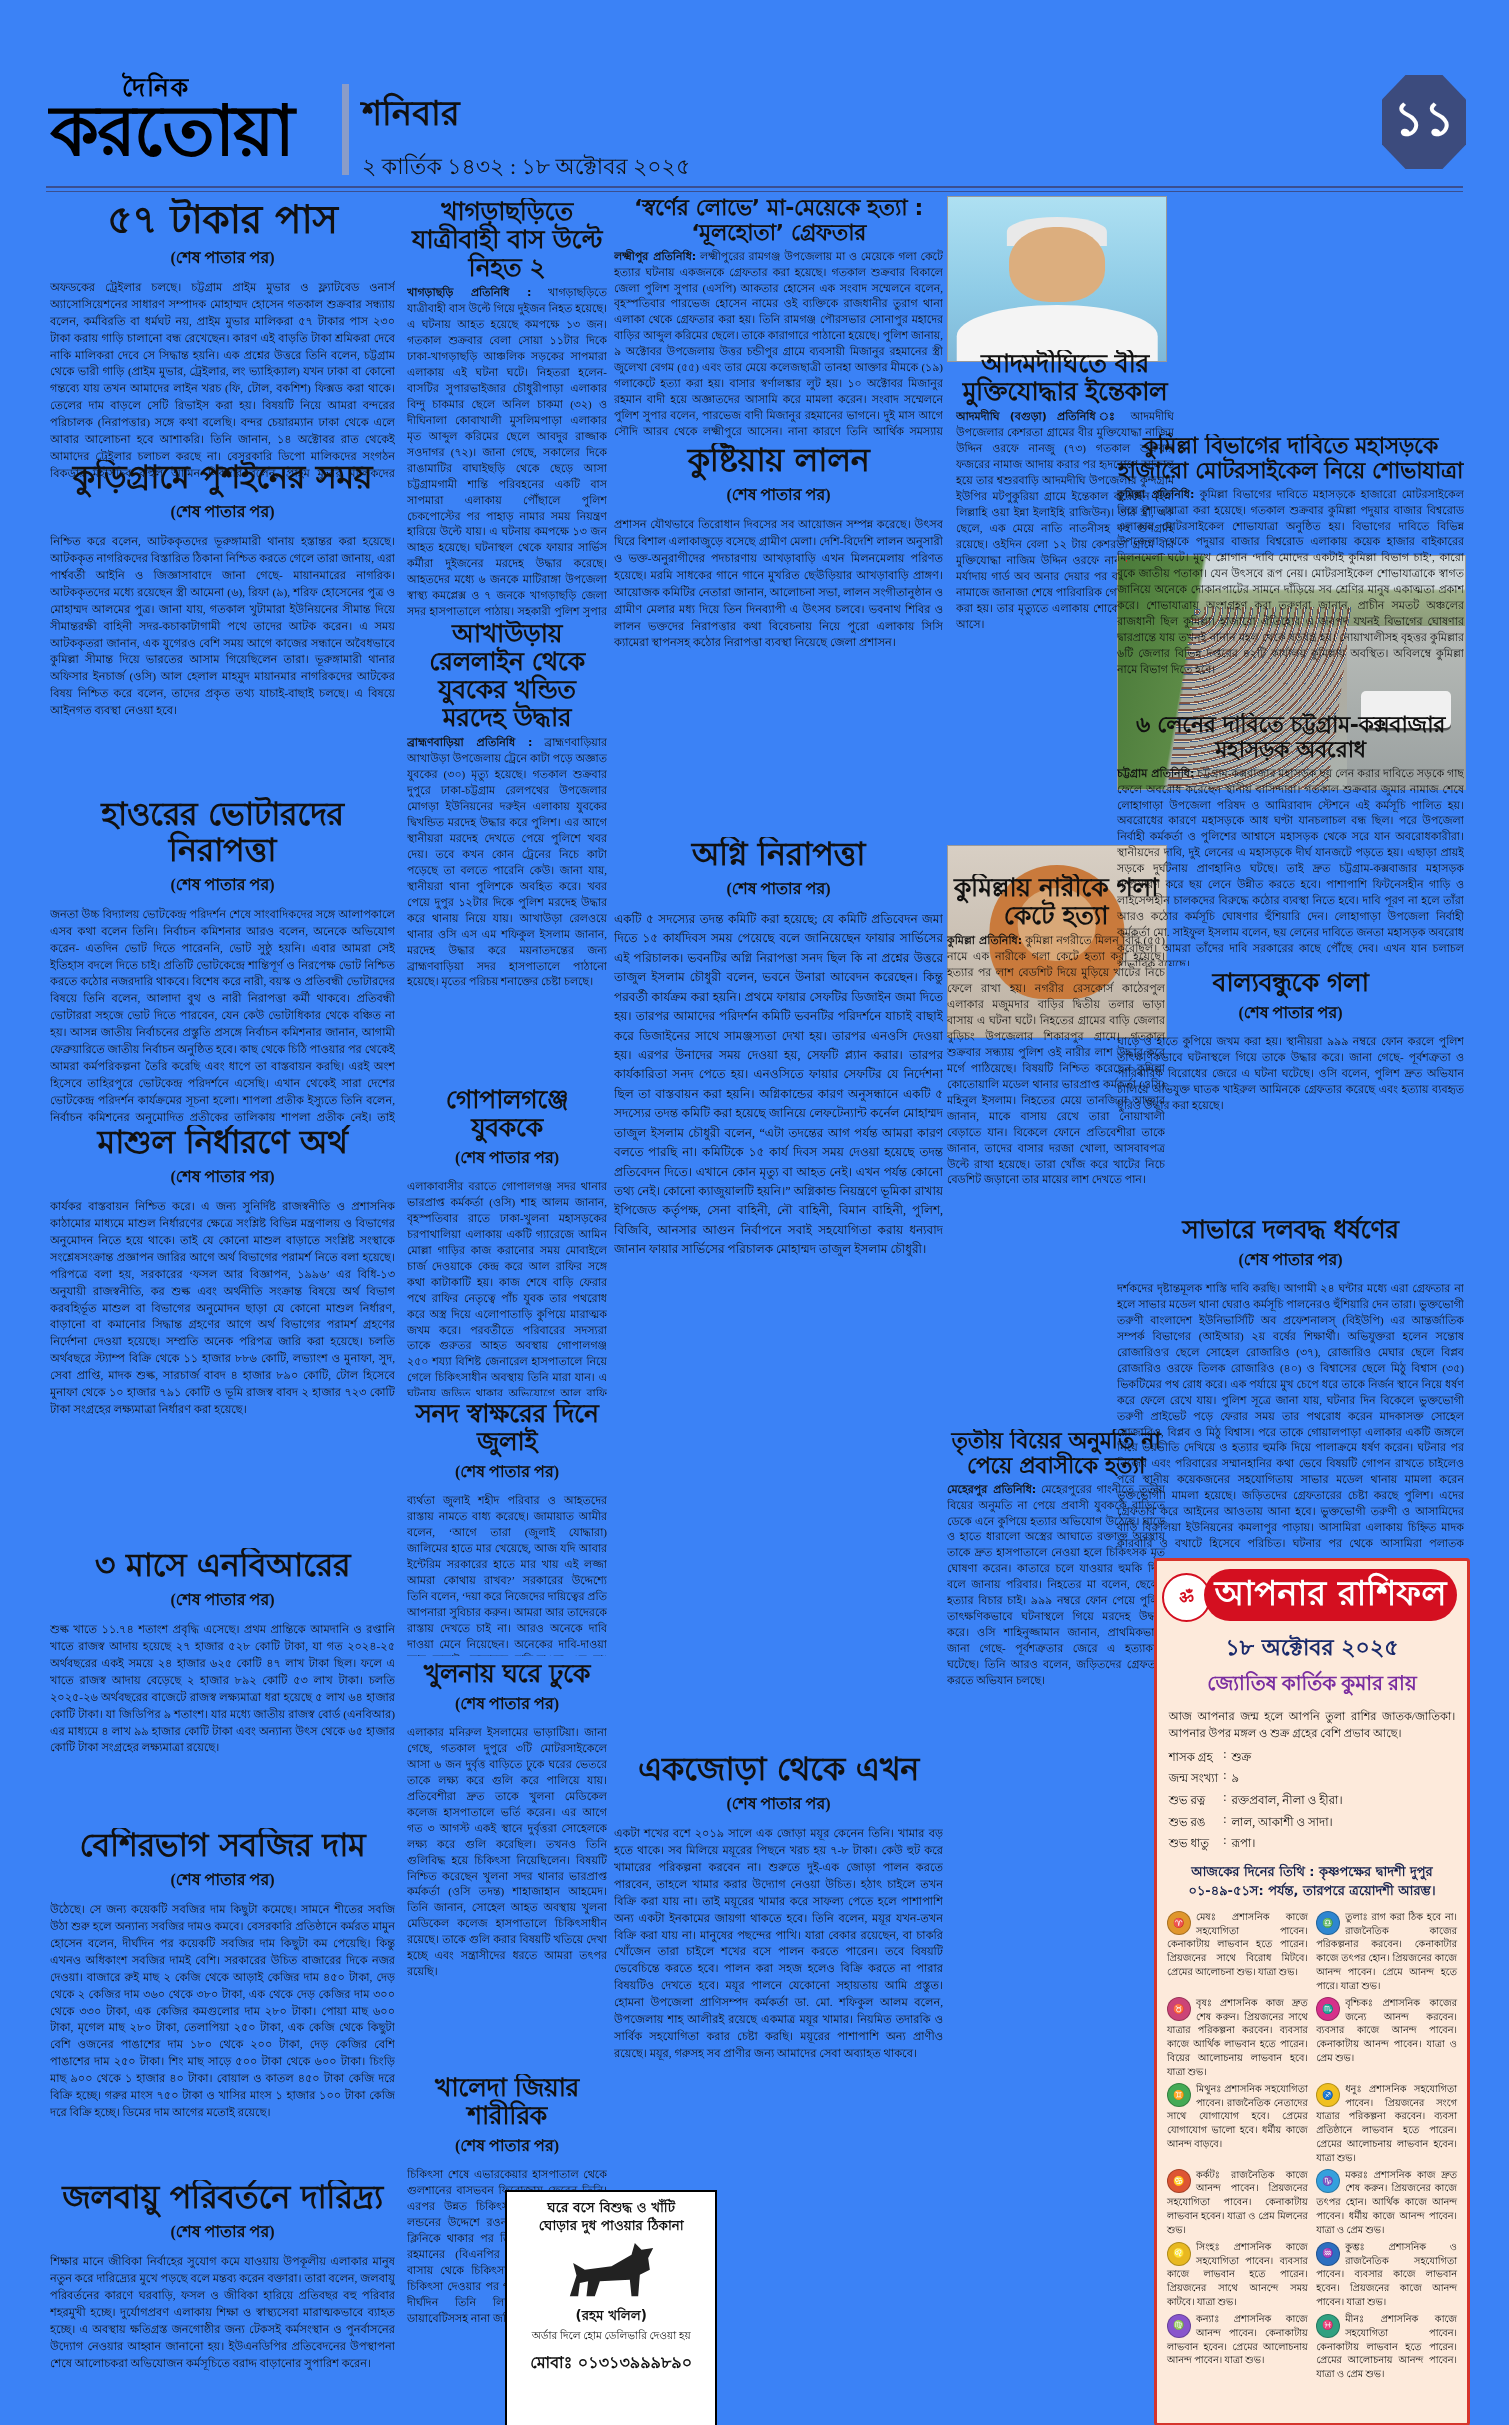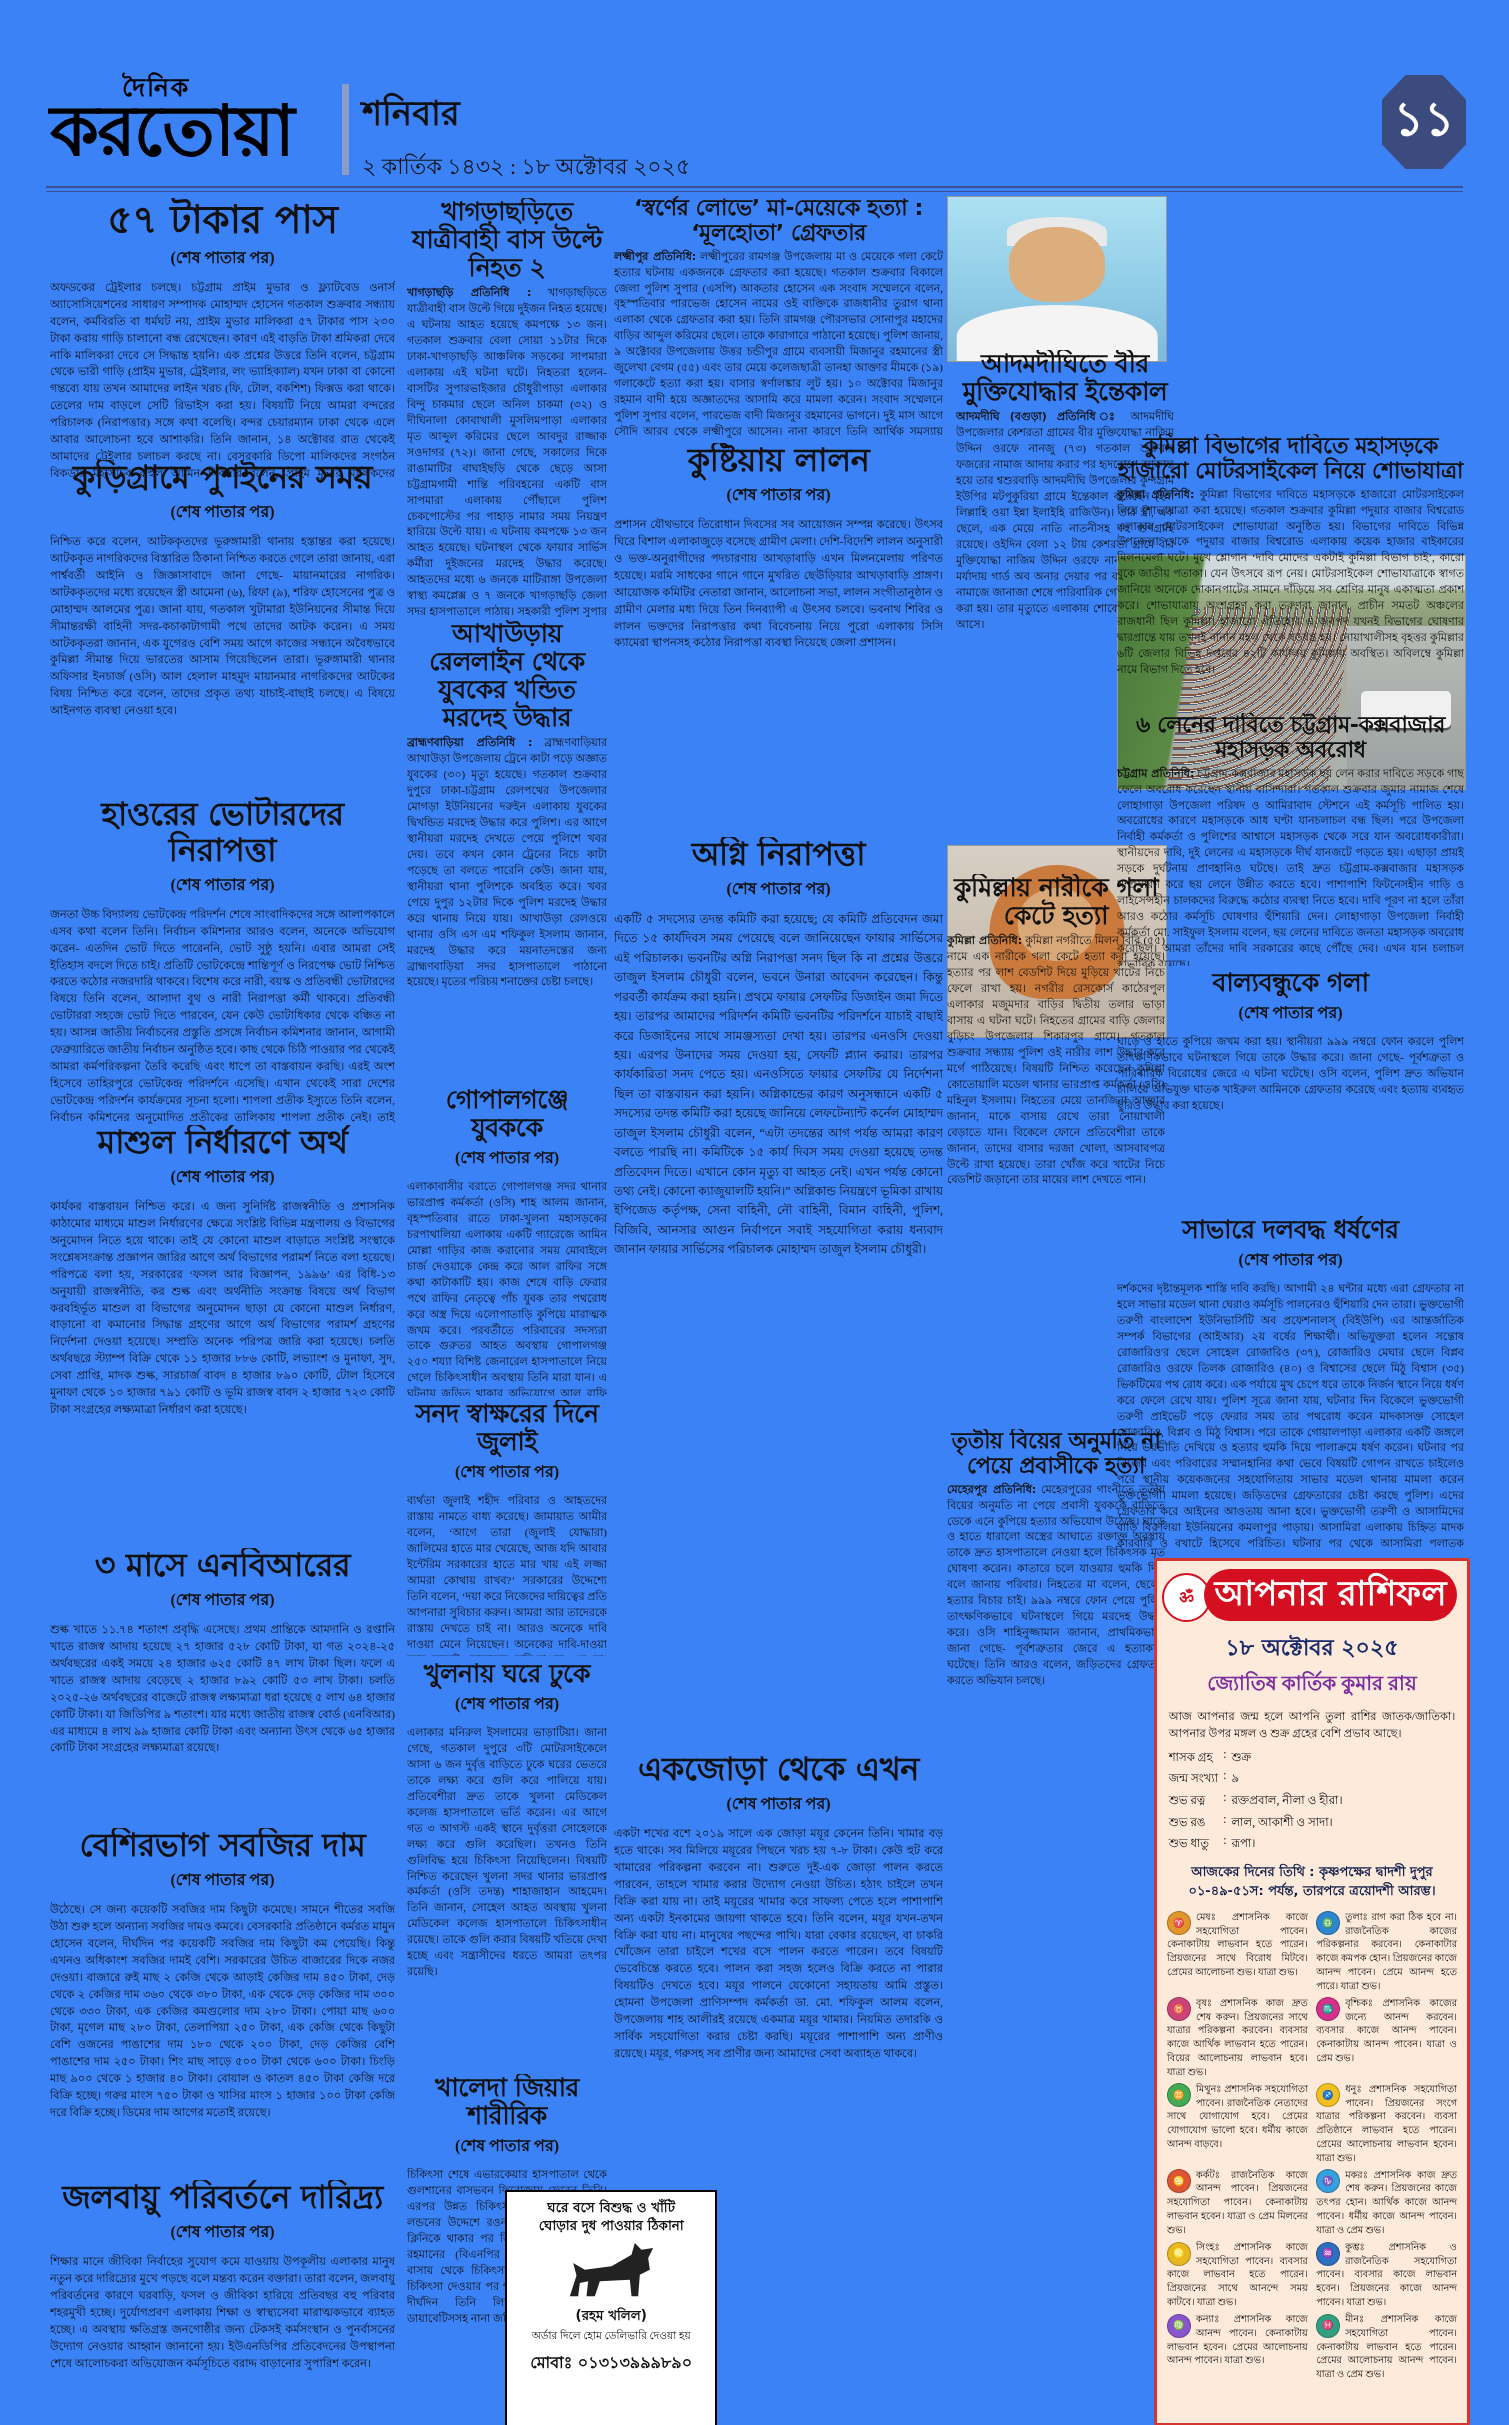--- a/index.html
+++ b/index.html
@@ -273,21 +273,21 @@
       <tr>
             <td>শুভ ধাতু</td>
             <td>:</td>
             <td>রূপা।</td>
           </tr>
     </tbody>
       </table>
     <div class="r-tithi">আজকের দিনের তিথি : কৃষ্ণপক্ষের দ্বাদশী দুপুর ০১-৪৯-৫১স: পর্যন্ত, তারপরে ত্রয়োদশী আরম্ভ।</div>
     <div id="zgrid">
       <div class="zsign"><span class="zico z0">♈</span><span>মেষঃ প্রশাসনিক কাজে সহযোগিতা পাবেন। কেনাকাটায় লাভবান হতে পারেন। প্রিয়জনের সাথে বিরোধ মিটবে। প্রেমের আলোচনা শুভ। যাত্রা শুভ।</span></div>
-      <div class="zsign"><span class="zico z6">♎</span><span>তুলাঃ রাগ করা ঠিক হবে না। রাজনৈতিক কাজের পরিকল্পনার করবেন। কেনাকাটার কাজে কমপক হোন। প্রিয়জনের কাজে আনন্দ পাবেন। প্রেমে আনন্দ হতে পারে। যাত্রা শুভ।</span></div>
+      <div class="zsign"><span class="zico z6">♎</span><span>তুলাঃ রাগ করা ঠিক হবে না। রাজনৈতিক কাজের পরিকল্পনার করবেন। কেনাকাটার কাজে তৎপর হোন। প্রিয়জনের কাজে আনন্দ পাবেন। প্রেমে আনন্দ হতে পারে। যাত্রা শুভ।</span></div>
       <div class="zsign"><span class="zico z1">♉</span><span>বৃষঃ প্রশাসনিক কাজ দ্রুত শেষ করুন। প্রিয়জনের সাথে যাত্রার পরিকল্পনা করবেন। ব্যবসার কাজে আর্থিক লাভবান হতে পারেন। বিয়ের আলোচনায় লাভবান হবে। যাত্রা শুভ।</span></div>
       <div class="zsign"><span class="zico z7">♏</span><span>বৃশ্চিকঃ প্রশাসনিক কাজের জন্যে আনন্দ করবেন। ব্যবসার কাজে আনন্দ পাবেন। কেনাকাটায় আনন্দ পাবেন। যাত্রা ও প্রেম শুভ।</span></div>
       <div class="zsign"><span class="zico z2">♊</span><span>মিথুনঃ প্রশাসনিক সহযোগিতা পাবেন। রাজনৈতিক নেতাদের সাথে যোগাযোগ হবে। প্রেমের যোগাযোগ ভালো হবে। ধর্মীয় কাজে আনন্দ বাড়বে।</span></div>
       <div class="zsign"><span class="zico z8">♐</span><span>ধনুঃ প্রশাসনিক সহযোগিতা পাবেন। প্রিয়জনের সংগে যাত্রার পরিকল্পনা করবেন। ব্যবসা প্রতিষ্ঠানে লাভবান হতে পারেন। প্রেমের আলোচনায় লাভবান হবেন। যাত্রা শুভ।</span></div>
       <div class="zsign"><span class="zico z3">♋</span><span>কর্কটঃ রাজনৈতিক কাজে আনন্দ পাবেন। প্রিয়জনের সহযোগিতা পাবেন। কেনাকাটায় লাভবান হবেন। যাত্রা ও প্রেম মিলনের শুভ।</span></div>
       <div class="zsign"><span class="zico z9">♑</span><span>মকরঃ প্রশাসনিক কাজ দ্রুত শেষ করুন। প্রিয়জনের কাজে তৎপর হোন। আর্থিক কাজে আনন্দ পাবেন। ধর্মীয় কাজে আনন্দ পাবেন। যাত্রা ও প্রেম শুভ।</span></div>
       <div class="zsign"><span class="zico z4">♌</span><span>সিংহঃ প্রশাসনিক কাজে সহযোগিতা পাবেন। ব্যবসার কাজে লাভবান হতে পারেন। প্রিয়জনের সাথে আনন্দে সময় কাটবে। যাত্রা শুভ।</span></div>
       <div class="zsign"><span class="zico z10">♒</span><span>কুম্ভঃ প্রশাসনিক ও রাজনৈতিক সহযোগিতা পাবেন। ব্যবসার কাজে লাভবান হবেন। প্রিয়জনের কাজে আনন্দ পাবেন। যাত্রা শুভ।</span></div>
       <div class="zsign"><span class="zico z5">♍</span><span>কন্যাঃ প্রশাসনিক কাজে আনন্দ পাবেন। কেনাকাটায় লাভবান হবেন। প্রেমের আলোচনায় আনন্দ পাবেন। যাত্রা শুভ।</span></div>
       <div class="zsign"><span class="zico z11">♓</span><span>মীনঃ প্রশাসনিক কাজে সহযোগিতা পাবেন। কেনাকাটায় লাভবান হতে পারেন। প্রেমের আলোচনায় আনন্দ পাবেন। যাত্রা ও প্রেম শুভ।</span></div>

